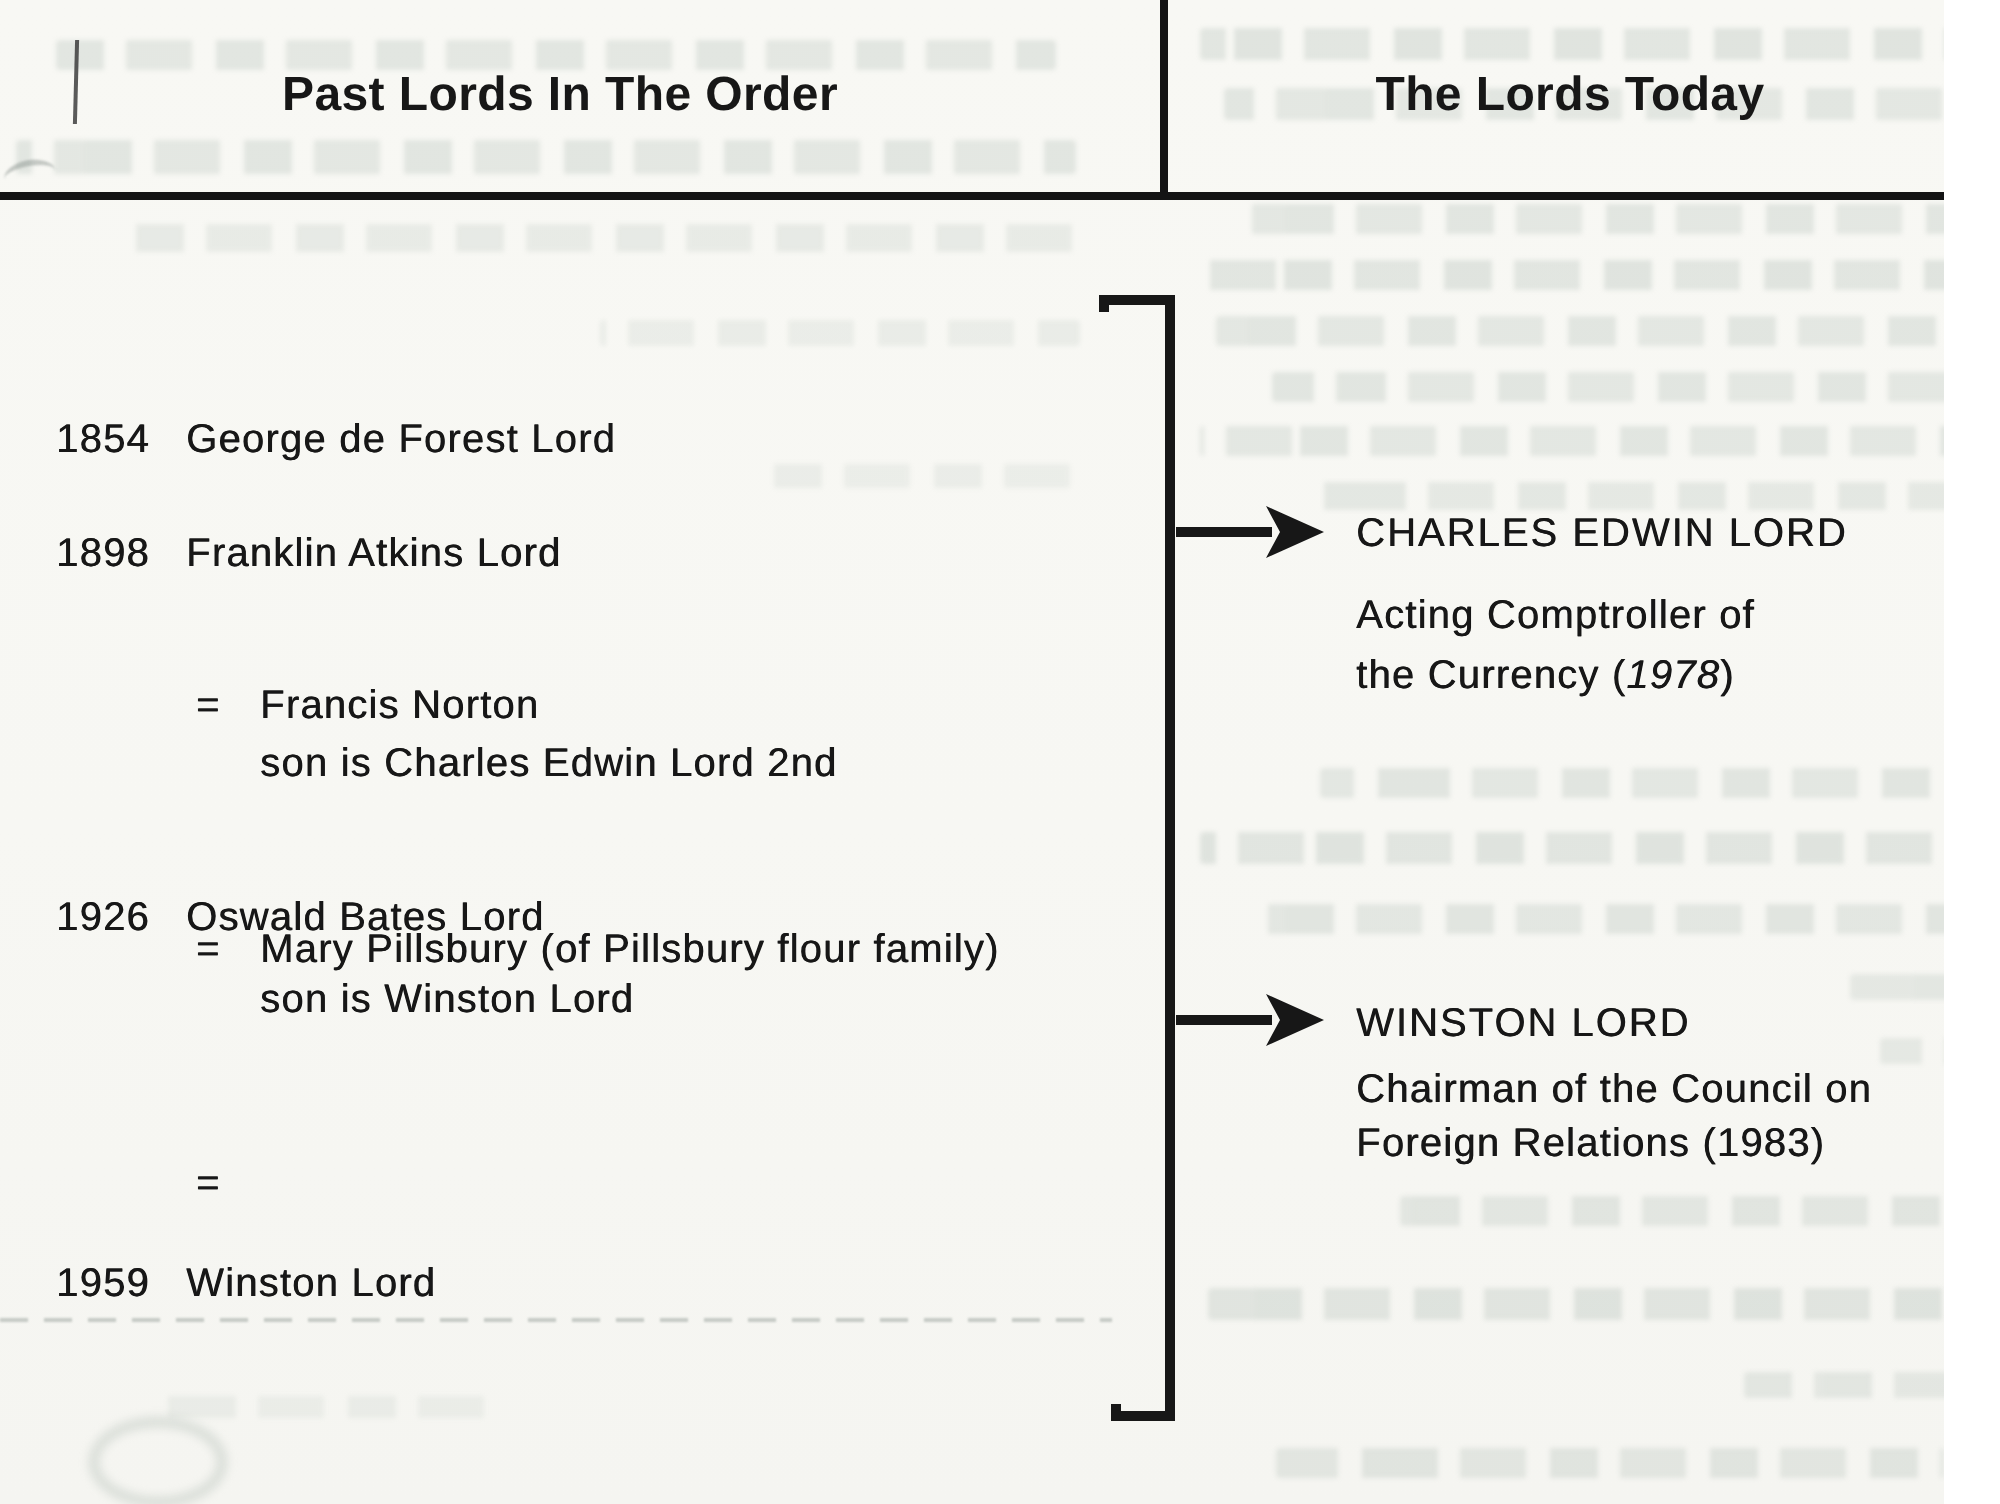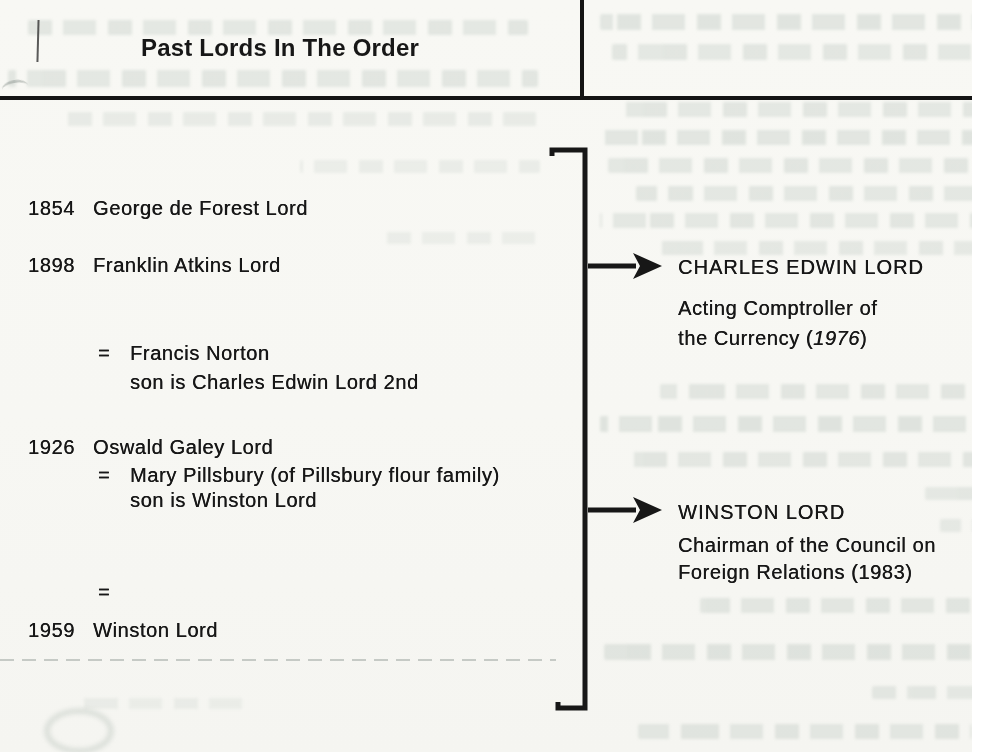--- a/index.html
+++ b/index.html
@@ -32,21 +32,21 @@
   
   .title{position:absolute;top:33px;font-size:24px;font-weight:700;
     letter-spacing:.2px;line-height:30px;text-align:center;white-space:nowrap;}
   .title.left{left:90px;width:380px;}
   .title.right{left:625px;width:320px;}
   .vrule{position:absolute;left:580px;top:0;width:4px;height:97px;background:#141414;}
   .hrule{position:absolute;left:0;top:96px;width:1000px;height:4px;background:#141414;}
   
   .row{position:absolute;font-size:20px;line-height:26px;letter-spacing:.6px;
     white-space:nowrap;text-shadow:.3px 0 0 currentColor;}
-  .row .year{display:inline-block;width:65px;}
+  .row .year{display:inline-block;width:65px;margin-top:12px;}
   .row .eq{display:inline-block;width:32px;}
   .caps{letter-spacing:1px;}
   .it{font-style:italic;}
   svg.lines{position:absolute;left:0;top:0;}
 </style>
 </head>
 <body>
 
 <div class="page">
 
@@ -75,20 +75,21 @@
       <div class="bleed-line" style="left: 638px; top: 724px; width: 334px; height: 15px; opacity: 0.5; background-position: 57px 0px;"></div>
       <div class="bleed-line" style="left: 80px; top: 698px; width: 170px; height: 11px; opacity: 0.28; background-position: 14px 0px;"></div>
     </div>
 
   <div class="sliver"></div>
   <div class="squiggle"></div>
   <div class="streak"></div>
   <div class="ring"></div>
 
   <div class="title left">Past Lords In The Order</div>
+  <div class="title right">The Lords Today</div>
   <div class="vrule"></div>
   <div class="hrule"></div>
 
   <svg class="lines" width="1000" height="752" viewBox="0 0 1000 752">
     <path d="M552 156 L552 150 L585 150 L585 708 L558 708 L558 702" fill="none" stroke="#171717" stroke-width="5"></path>
     <g>
       <line x1="588" y1="266" x2="636" y2="266" stroke="#171717" stroke-width="5"></line>
       <polygon points="633,253 662,266 633,279 640,266" fill="#171717"></polygon>
     </g>
     <g>
@@ -104,38 +105,38 @@
   <div class="row" style="top:252px;left:28px">
     <span class="year">1898</span><span>Franklin Atkins Lord</span>
   </div>
 
   <div class="row" style="top:340px;left:98px">
     <span class="eq">=</span><span>Francis Norton</span>
   </div>
   <div class="row" style="top:369px;left:130px">son is Charles Edwin Lord 2nd</div>
 
   <div class="row" style="top:434px;left:28px">
-    <span class="year">1926</span><span>Oswald Galey Lord</span>
+    <span class="year">1926</span><span>Oswald Bates Lord</span>
   </div>
   <div class="row" style="top:487px;left:130px">son is Winston Lord</div>
   <div class="row" style="top:462px;left:98px">
     <span class="eq">=</span><span>Mary Pillsbury (of Pillsbury flour family)</span>
   </div>
 
   <div class="row" style="top:579px;left:98px">
     <span class="eq">=</span>
   </div>
 
   <div class="row" style="top:617px;left:28px">
     <span class="year">1959</span><span>Winston Lord</span>
   </div>
 
   <div class="row" style="top:295px;left:678px">Acting Comptroller of</div>
   <div class="row caps" style="top:254px;left:678px">CHARLES EDWIN LORD</div>
   <div class="row" style="top:325px;left:678px">
-    <span>the Currency (</span><span class="it">1976</span><span>)</span>
+    <span>the Currency (</span><span class="it">1978</span><span>)</span>
   </div>
 
   <div class="row caps" style="top:499px;left:678px">WINSTON LORD</div>
   <div class="row" style="top:532px;left:678px">Chairman of the Council on</div>
   <div class="row" style="top:559px;left:678px">Foreign Relations (1983)</div>
 
 </div>
 
 </body></html>

